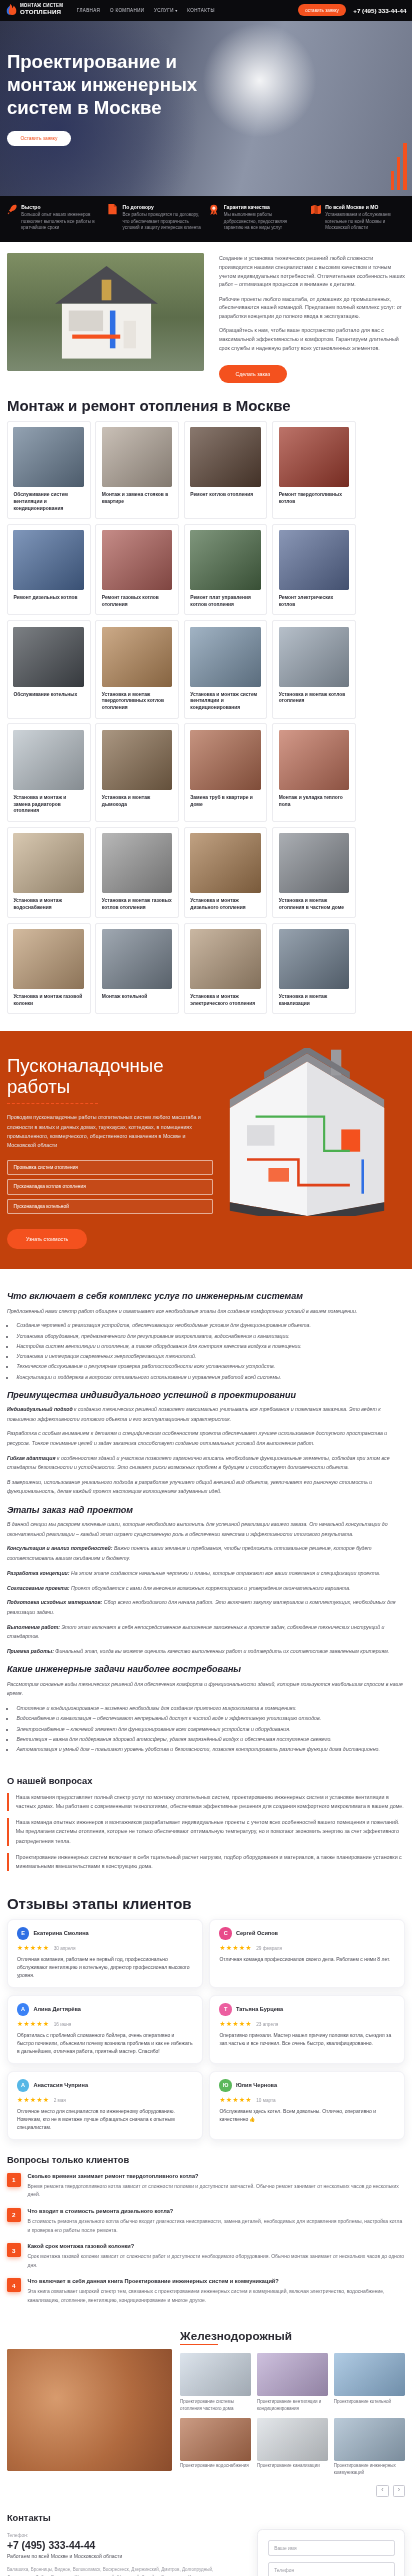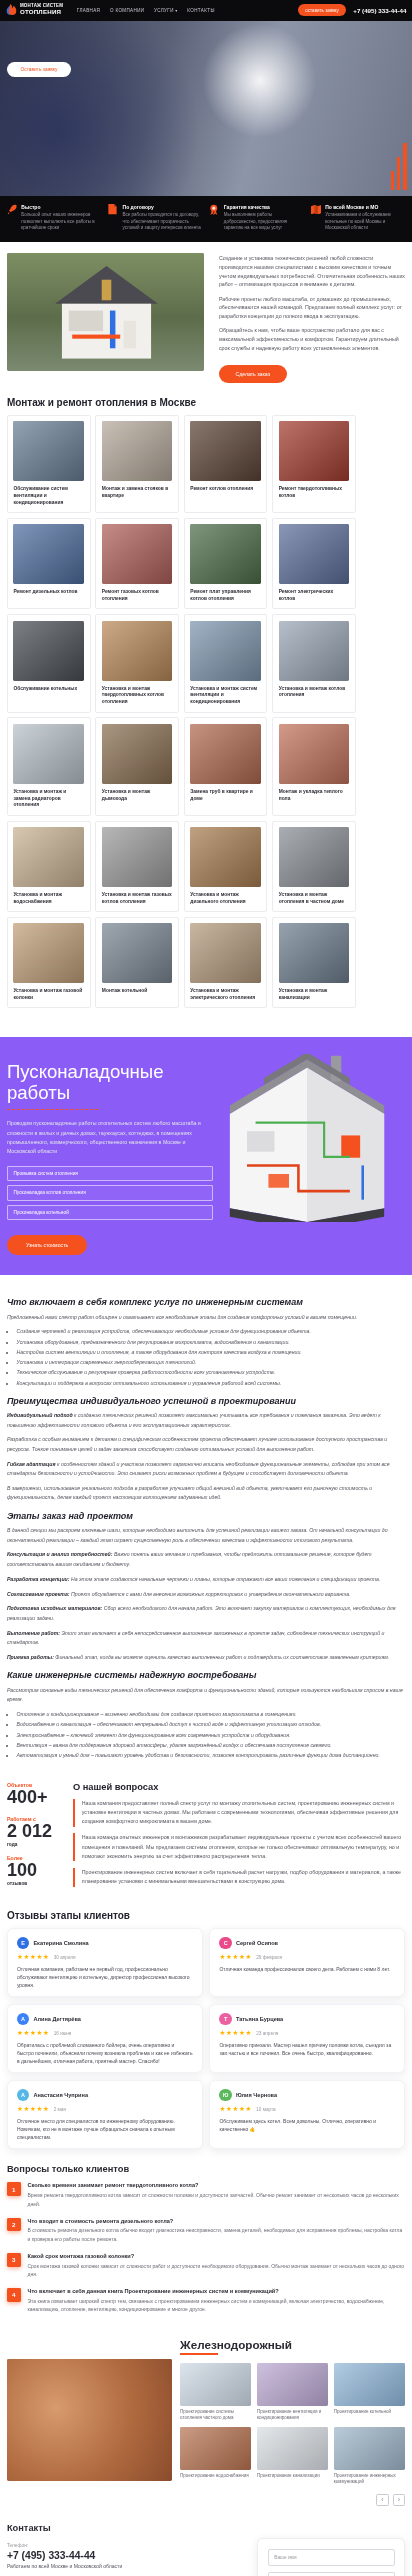--- a/index.html
+++ b/index.html
@@ -42,28 +42,28 @@
   .about-img { width:197px; height:118px; flex-shrink:0; border-radius:1.4px; overflow:hidden; position:relative;
     background: linear-gradient(180deg,#7e8e63 0%,#5d6d4b 55%,#7b8a70 100%); }
   .about-img svg { position:absolute; left:34px; top:13.7px; }
   .about-right { flex:1; padding-top:1.4px; }
   .about-right p { font-size:5.3px; color:#55555e; line-height:1.65; margin-bottom:5.5px; }
   .btn-orange { display:inline-block; background:#f4511e; color:#fff; border:none; border-radius:10.3px; padding:6.2px 16.5px; font-size:5.2px; cursor:pointer; }
   .about .btn-orange { margin-top:6.9px; }
 
   
   .services { padding:9.6px 6.9px 2.7px; }
-  h2.section { font-size:10px; color:#23232e; font-weight:700; margin-bottom:6.9px; }
+  h2.section { font-size:15px; color:#23232e; font-weight:700; margin-bottom:6.9px; }
   .svc-grid { width:349px; display:grid; grid-template-columns:repeat(4,1fr); gap:4.8px; }
   .svc-card { background:#fff; border:0.7px solid #ececf0; border-radius:2.1px; padding:5.5px; }
   .svc-img { height:60px; border-radius:1.4px; background-image:linear-gradient(140deg, rgba(255,255,255,.28), rgba(0,0,0,.28)); }
   .svc-title { font-size:4.9px; font-weight:bold; color:#2c2c35; line-height:1.4; margin-top:4.8px; }
 
   
-  .comm { background:#8b5cf6; margin-top:26px; position:relative; padding:23.4px 6.9px 20.6px; min-height:206px; overflow:hidden; }
+  .comm { background:#c2410c; margin-top:14px; position:relative; padding:23.4px 6.9px 20.6px; min-height:206px; overflow:hidden; }
   .comm-left { width:206px; position:relative; z-index:2; }
   .comm-title { color:#fff; font-size:18.6px; font-weight:400; line-height:1.15; }
   .comm-underline { width:91px; border-top:1.4px dashed #f4511e; margin:5.5px 0 9.6px; }
   .comm-text { color:#e4e4e8; font-size:5.3px; line-height:1.75; margin-bottom:9.6px; }
   .comm-opt { border:0.7px solid rgba(255,255,255,.55); background:rgba(255,255,255,.05); color:#fff; font-size:4.8px; padding:4.1px 5.5px; margin-bottom:4.1px; border-radius:1.4px; cursor:pointer; }
   .comm .btn-orange { margin-top:11px; padding:6.9px 19px; border-radius:11.7px; }
   .comm-house { position:absolute; right:19px; top:16.5px; z-index:1; }
 
   
   .seo { padding:13.7px 6.9px 5.5px;font-style:italic; }
@@ -153,20 +153,21 @@
     <a href="#">ГЛАВНАЯ</a>
     <a href="#">О КОМПАНИИ</a>
     <a href="#"><span>УСЛУГИ</span><span class="caret">▾</span></a>
     <a href="#">КОНТАКТЫ</a>
   </nav>
   <button class="cta-pill">оставить заявку</button>
   <div class="topbar-phone">+7 (495) 333-44-44</div>
 </header>
 
 <section class="hero">
+  <h1>Проектирование и монтаж инженерных систем в Москве</h1>
   <button class="hero-cta">Оставить заявку</button>
   <div class="hero-bars">
     <i style="height:19px"></i>
       <i style="height:33px"></i>
       <i style="height:47px"></i>
   </div>
 </section>
 
 <section class="features">
   <div class="feature">
@@ -426,50 +427,33 @@
   <div>
 
   <p><b>Консультация и анализ потребностей:</b><span> Важно понять ваши желания и требования, чтобы предложить оптимальное решение, которое будет соответствовать вашим ожиданиям и бюджету.</span></p>
       <p><b>Разработка концепции:</b><span> На этом этапе создаются начальные чертежи и планы, которые отражают все ваши пожелания и спецификации проекта.</span></p>
       <p><b>Согласование проекта:</b><span> Проект обсуждается с вами для внесения возможных корректировок и утверждения окончательного варианта.</span></p>
       <p><b>Подготовка исходных материалов:</b><span> Сбор всего необходимого для начала работ. Это включает закупку материалов и комплектующих, необходимых для реализации задачи.</span></p>
       <p><b>Выполнение работ:</b><span> Этот этап включает в себя непосредственное выполнение заложенных в проекте задач, соблюдение технических инструкций и стандартов.</span></p>
       <p><b>Приемка работы:</b><span> Финальный этап, когда вы можете оценить качество выполненных работ и подтвердить их соответствие заявленным критериям.</span></p>
     </div>
 
-  <h2>Какие инженерные системы надежную востребованы</h2>
+  <h2>Какие инженерные задачи наиболее востребованы</h2>
   <p>Рассмотрим основные виды технических решений для обеспечения комфорта и функциональности зданий, которые пользуются наибольшим спросом в наше время.</p>
   <ul>
 
   <li>Отопление и кондиционирование – жизненно необходимы для создания приятного микроклимата в помещениях.</li>
       <li>Водоснабжение и канализация – обеспечивают непрерывный доступ к чистой воде и эффективную утилизацию отходов.</li>
       <li>Электроснабжение – ключевой элемент для функционирования всех современных устройств и оборудования.</li>
       <li>Вентиляция – важна для поддержания здоровой атмосферы, удаляя загрязнённый воздух и обеспечивая поступление свежего.</li>
       <li>Автоматизация и умный дом – повышают уровень удобства и безопасности, позволяя контролировать различные функции дома дистанционно.</li>
     </ul>
 </section>
 
 <section class="company">
-  <div class="stats">
-    <div class="stat">
-      <div class="stat-label">Объектов</div>
-      <div class="stat-value">400+</div>
-      <div class="stat-sub"></div>
-    </div>
-    <div class="stat">
-      <div class="stat-label">Работаем с</div>
-      <div class="stat-value">2 012</div>
-      <div class="stat-sub">года</div>
-    </div>
-    <div class="stat">
-      <div class="stat-label">Более</div>
-      <div class="stat-value">100</div>
-      <div class="stat-sub">отзывов</div>
-    </div>
-  </div>
   <div class="company-right">
     <h2 class="section">О нашей вопросах</h2>
     <div>
 
     <p class="company-p">Наша компания предоставляет полный спектр услуг по монтажу отопительных систем, проектированию инженерных систем и установке вентиляции в частных домах. Мы работаем с современными технологиями, обеспечивая эффективные решения для создания комфортного микроклимата в вашем доме.</p>
         <p class="company-p">Наша команда опытных инженеров и монтажников разрабатывает индивидуальные проекты с учетом всех особенностей вашего помещения и пожеланий. Мы предлагаем системы отопления, которые не только обеспечивают оптимальную температуру, но и помогают экономить энергию за счет эффективного распределения тепла.</p>
         <p class="company-p">Проектирование инженерных систем включает в себя тщательный расчет нагрузки, подбор оборудования и материалов, а также планирование установки с минимальными вмешательствами в конструкцию дома.</p>
       </div>
   </div>
 </section>

